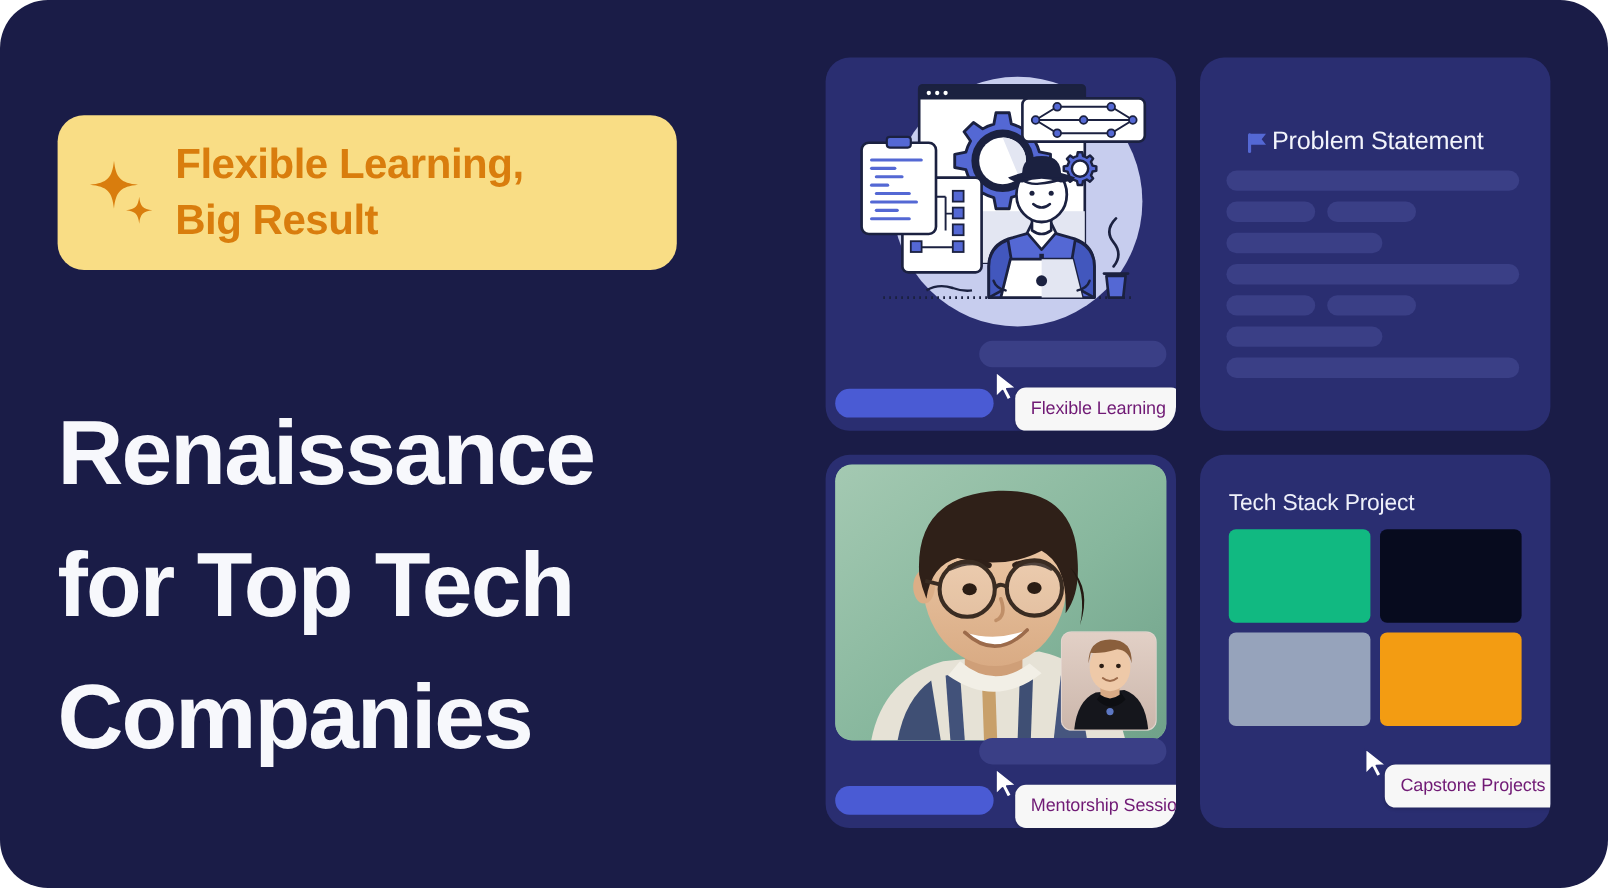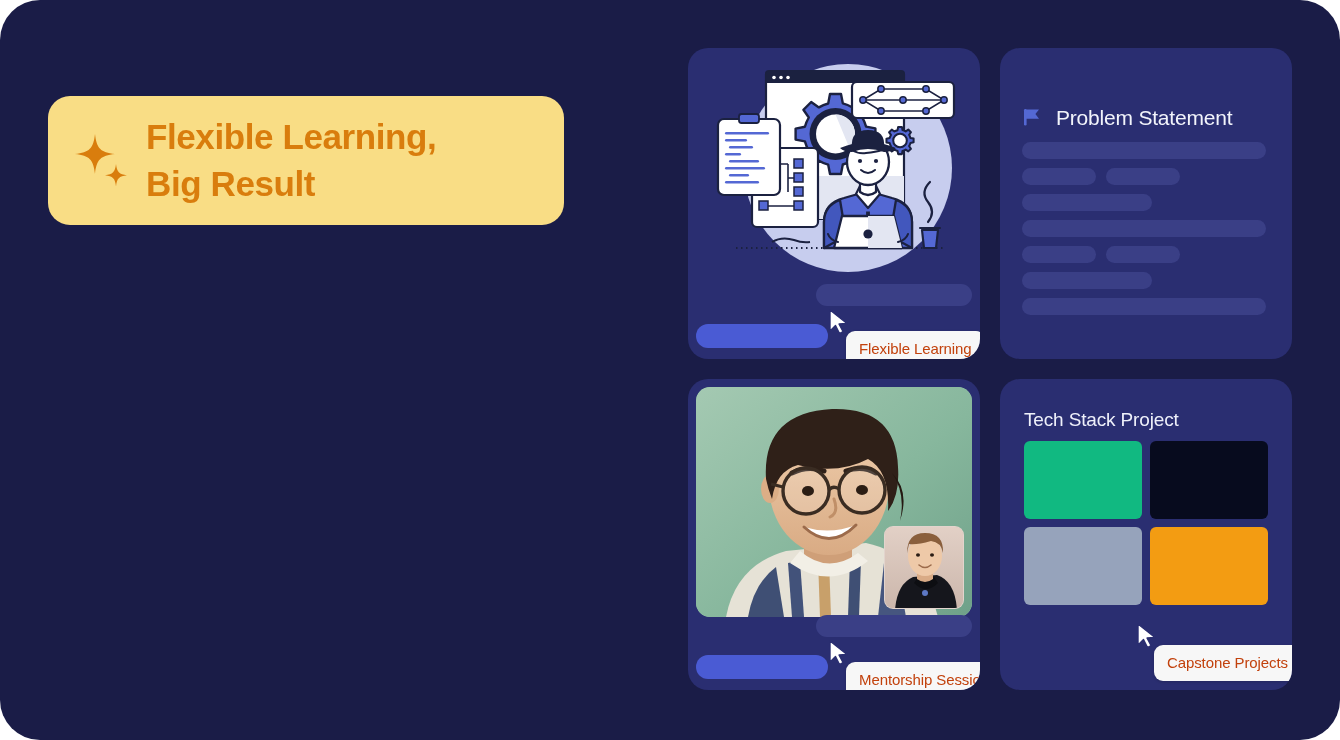--- a/index.html
+++ b/index.html
@@ -84,28 +84,28 @@
   
   .cursor-wrap {
     position: absolute;
     display: flex;
     align-items: flex-start;
     z-index: 6;
   }
   .cursor-arrow { width: 22px; height: 26px; display:block; margin-right: -4px; }
   .tooltip-pill {
     background: #f7f7f7;
-    color: #c2410c;
+    color: #701a75;
     font-size: 15px;
     font-weight: 400;
     letter-spacing: -0.1px;
     border-radius: 9px;
     padding: 9px 13px 10px;
     white-space: nowrap;
-    margin-top: 22px;
+    margin-top: 14px;
     box-shadow: 0 1px 3px rgba(0,0,0,0.18);
   }
 
   
   .skel-dark {
     position: absolute;
     background: #3a3f86;
     border-radius: 14px;
   }
   .skel-bright {
@@ -113,22 +113,22 @@
     background: #4a5bd4;
     border-radius: 14px;
   }
 
   
   #card-illustration .illo { position: absolute; left: 18px; top: 8px; width: 262px; height: 230px; }
 
   
   #card-problem .ps-head {
     position: absolute;
-    left: 22px; top: 58px;
-    display: flex; align-items: flex-start; gap: 12px;
+    left: 38px; top: 58px;
+    display: flex; align-items: flex-end; 
   }
   #card-problem .flag-icon { width: 22px; height: 22px; display:block; }
   #card-problem .ps-title {
     color: #f2f4fb; font-size: 21px; font-weight: 400; letter-spacing: -0.2px;
   }
   #ps-lines { position: absolute; left: 22px; top: 94px; width: 248px; }
   #ps-lines .ps-row { display: flex; gap: 10px; margin-bottom: 9px; }
   #ps-lines .ps-bar { height: 17px; background: #3a3f86; border-radius: 9px; }
 
   
@@ -174,20 +174,23 @@
 
     <div id="badge">
       <svg id="badge-sparkle" viewBox="0 0 58 58">
         <path d="M21 2 C22.6 16.5 26.5 20.4 41 22 C26.5 23.6 22.6 27.5 21 42 C19.4 27.5 15.5 23.6 1 22 C15.5 20.4 19.4 16.5 21 2 Z" fill="#d97d0d"></path>
         <path d="M42 32 C42.9 40.1 45.1 42.3 53 43.2 C45.1 44.1 42.9 46.3 42 54.4 C41.1 46.3 38.9 44.1 31 43.2 C38.9 42.3 41.1 40.1 42 32 Z" fill="#d97d0d"></path>
       </svg>
       <div id="badge-text">Flexible Learning,
 Big Result</div>
     </div>
 
+    <h1 id="headline">Renaissance
+for Top Tech
+Companies</h1>
   </div>
 
   <div id="cards">
 
     <div class="card" id="card-illustration">
 
       <svg class="illo" viewBox="0 0 262 230">
 
         <circle cx="142" cy="112" r="104" fill="#c7cdee"></circle>
 

